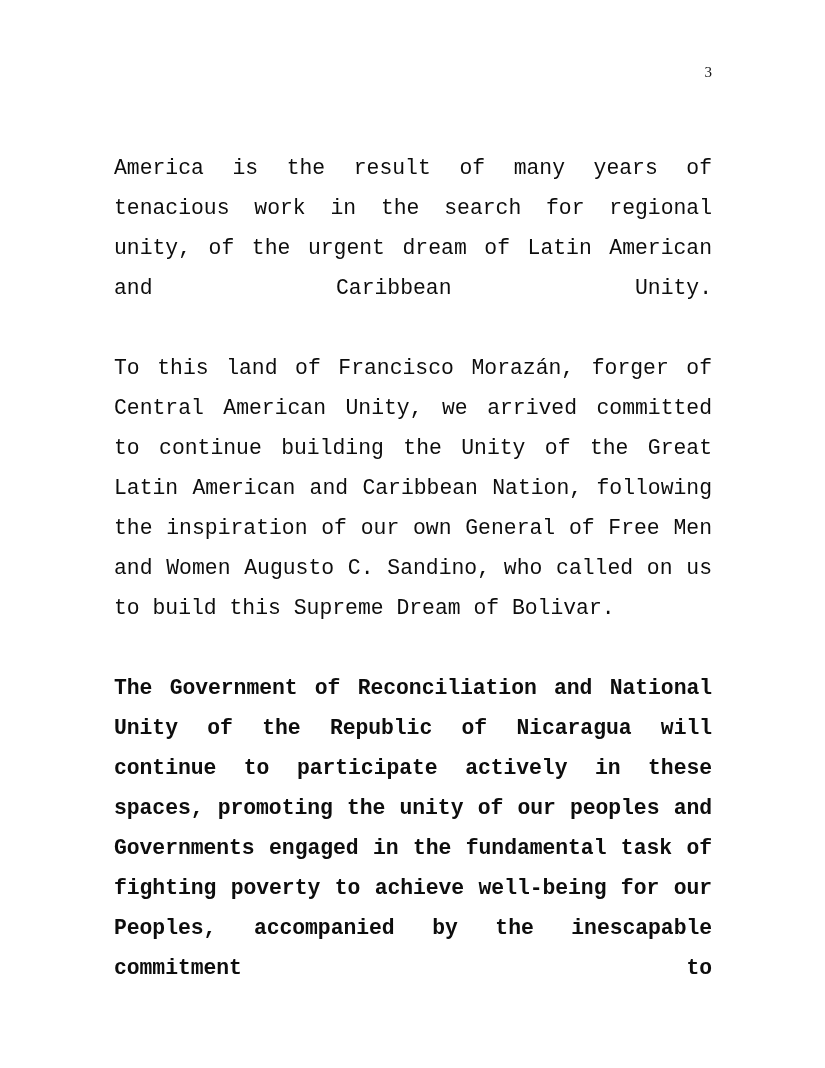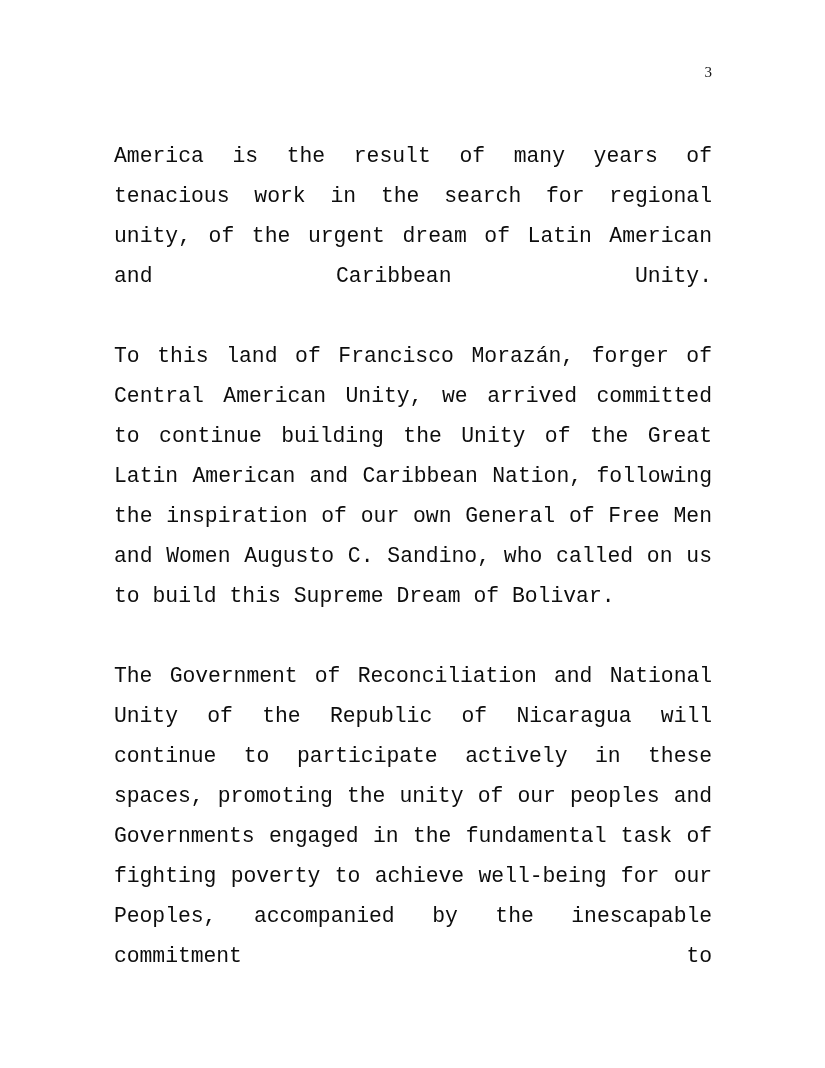--- a/index.html
+++ b/index.html
@@ -30,40 +30,41 @@
     line-height: 18px;
     color: #151515;
   }
   .body-block {
     position: absolute;
     left: 114px;
     top: 136px;
     width: 598px;
   }
   .para {
-    margin: 0 0 40px 0;
+    margin: 12px 0 40px 0;
     font-size: 21.4px;
     line-height: 40px;
     color: #0d0d0d;
     text-align: justify;
     text-justify: inter-word;
     letter-spacing: 0;
     word-spacing: 0;
     -webkit-font-smoothing: none;
   }
   .para:last-child {
     margin-bottom: 0;
   }
   
   .para.justify-all {
     text-align-last: justify;
   }
   .para.condensed-tail {
     
     letter-spacing: -0.05px;
+    font-weight: bold;
   }
 </style>
 </head>
 <body>
 
 <div class="page">
 
   <div class="page-number">3</div>
 
   <div class="body-block">

